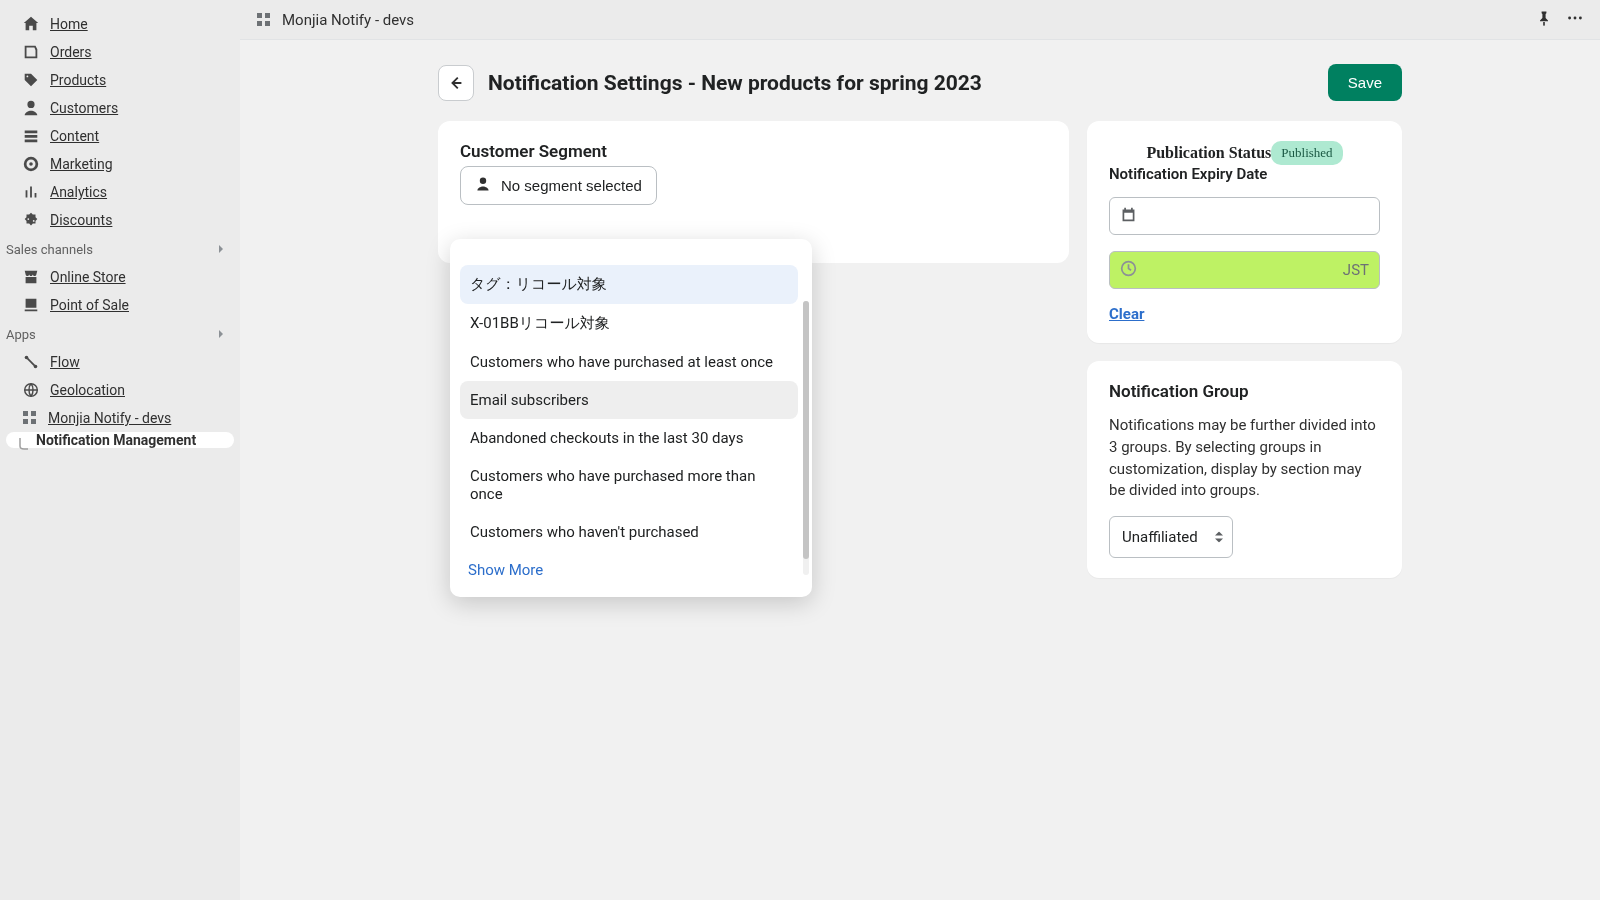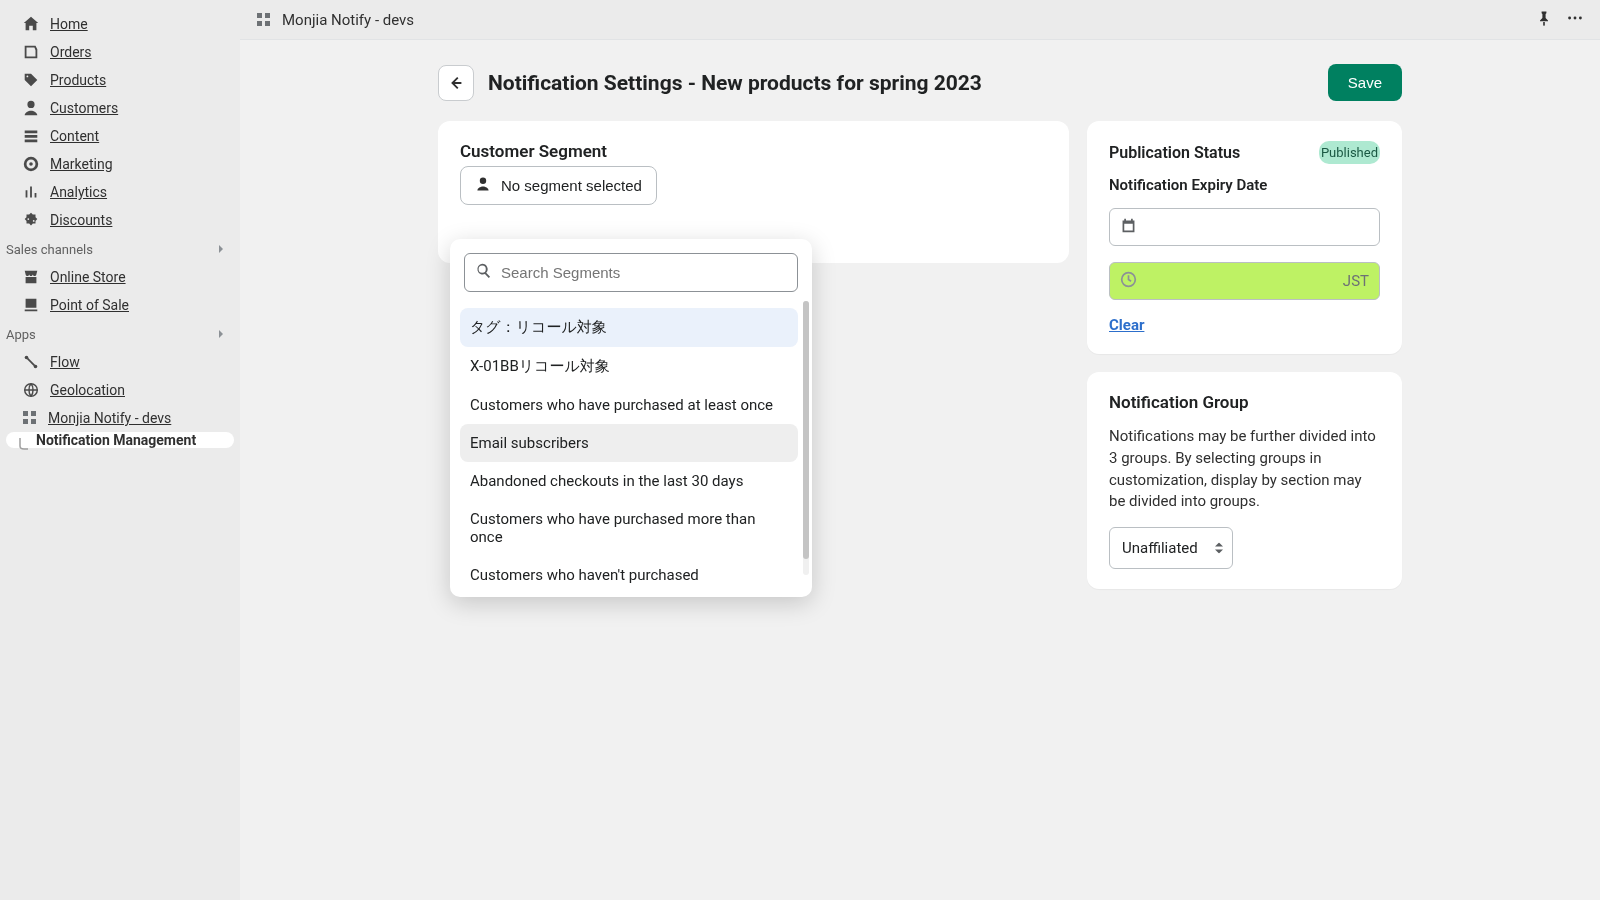--- a/index.html
+++ b/index.html
@@ -242,30 +242,31 @@
       left: 0;
       top: 0;
       width: 6px;
       height: 94%;
       background: #c4c4c4;
       border-radius: 3px;
     }
     
     .status-row {
       display: flex;
-      justify-content: space-between;
-      align-items: center;
-      margin-bottom: 12px;
+      justify-content: center;
+      align-items: center;
+      margin-bottom: 0;
+      font-family: Liberation Serif, serif;
     }
     .status-row .lbl { font-size: 16px; font-weight: 600; }
     .badge {
       background: #aee9d1;
       color: #1b5944;
       font-size: 13px;
-      padding: 4px 2px;
+      padding: 4px 10px;
       border-radius: 10px;
     }
     .field-label {
       font-size: 15px;
       font-weight: 600;
       margin-bottom: 14px;
     }
     .input-box {
       display: flex;
       align-items: center;
@@ -542,28 +543,20 @@
               <span>
                 <svg width="16" height="16" viewBox="0 0 20 20" fill="#303030">
                     <path d="M10 10a4 4 0 100-8 4 4 0 000 8zm-7 8c0-3 4-5 7-5s7 2 7 5H3z"></path>
                   </svg>
               </span>
               <span>No segment selected</span>
             </button>
           </div>
 
           <div class="popover">
-            <div class="search-wrap">
-              <span>
-                <svg width="18" height="18" viewBox="0 0 20 20" fill="#5c5f62">
-                    <path d="M8 2a6 6 0 014.47 10.03l4.25 4.25-1.44 1.44-4.25-4.25A6 6 0 118 2zm0 2a4 4 0 100 8 4 4 0 000-8z"></path>
-                  </svg>
-              </span>
-              <input type="text" placeholder="Search Segments" style="">
-            </div>
             <div class="option-list">
               <div class="option selected">タグ：リコール対象</div>
               <div class="option">X-01BBリコール対象</div>
               <div class="option">Customers who have purchased at least once</div>
               <div class="option hover">Email subscribers</div>
               <div class="option">Abandoned checkouts in the last 30 days</div>
               <div class="option">Customers who have purchased more than once</div>
               <div class="option">Customers who haven't purchased</div>
               <div class="show-more">Show More</div>
             </div>

